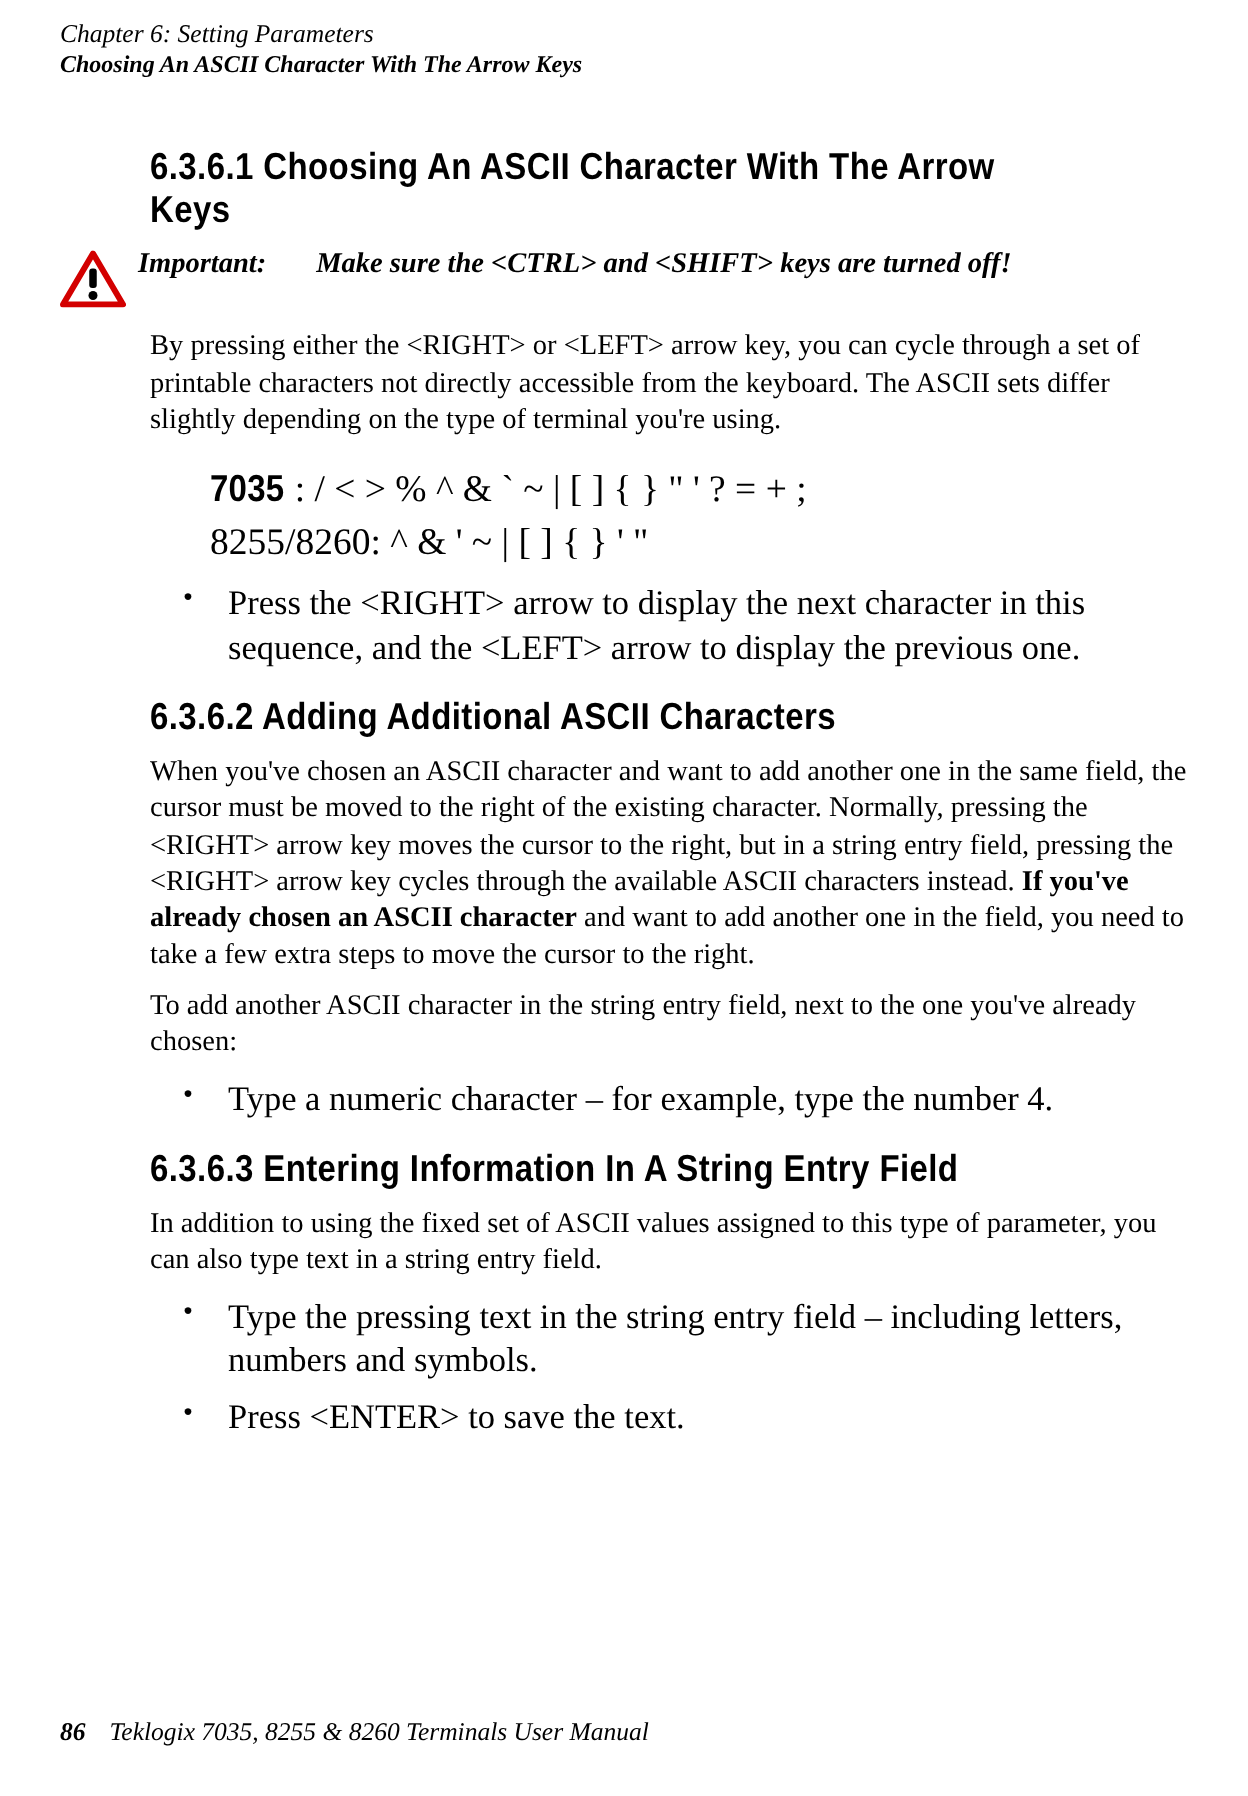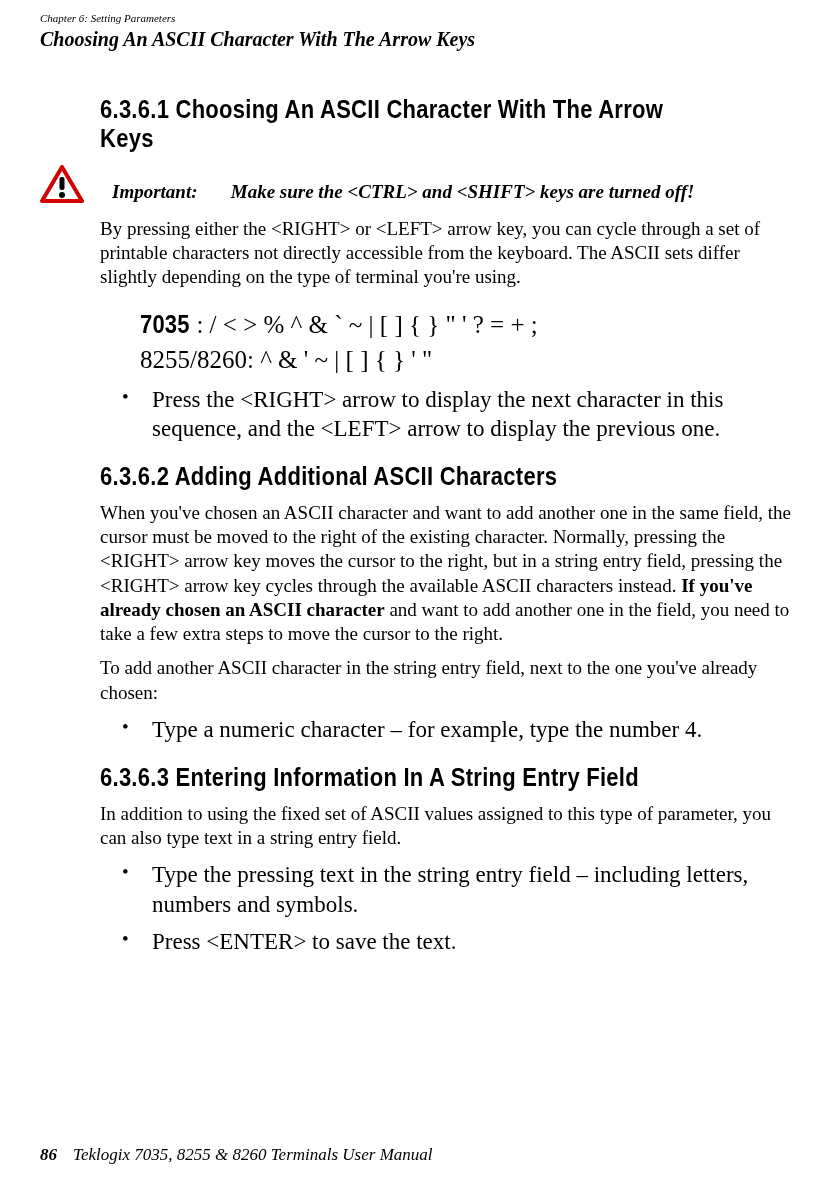--- a/index.html
+++ b/index.html
@@ -15,48 +15,48 @@
   }
   .page {
     width: 832px;
     height: 1197px;
     position: relative;
     box-sizing: border-box;
     padding: 12px 40px 0 40px;
   }
   .header-chapter {
     font-style: italic;
-    font-size: 11px;
+    font-size: 17px;
     line-height: 1.25;
   }
   .header-subtitle {
     font-style: italic;
     font-weight: bold;
-    font-size: 20px;
+    font-size: 16px;
     margin-top: 2px;
   }
   .content {
     margin-left: 60px;
     margin-top: 44px;
   }
   .h3 {
     font-family: Arial, "Helvetica Neue", Helvetica, sans-serif;
     font-weight: 550;
     font-stretch: condensed;
     letter-spacing: 0.3px;
     font-size: 25px;
     margin: 0 0 10px 0;
     transform: scaleX(0.88);
     transform-origin: left center;
   }
   .h3:not(:first-child){ margin-top: 18px; }
   .important-row {
     display: flex;
-    align-items: flex-end;
-    gap: 28px;
+    align-items: flex-start;
+    gap: 8px;
     margin-left: -60px;
     margin-bottom: 14px;
   }
   .warn-icon {
     flex: 0 0 auto;
     margin-top: 2px;
   }
   .important-text {
     font-style: italic;
     font-weight: bold;

